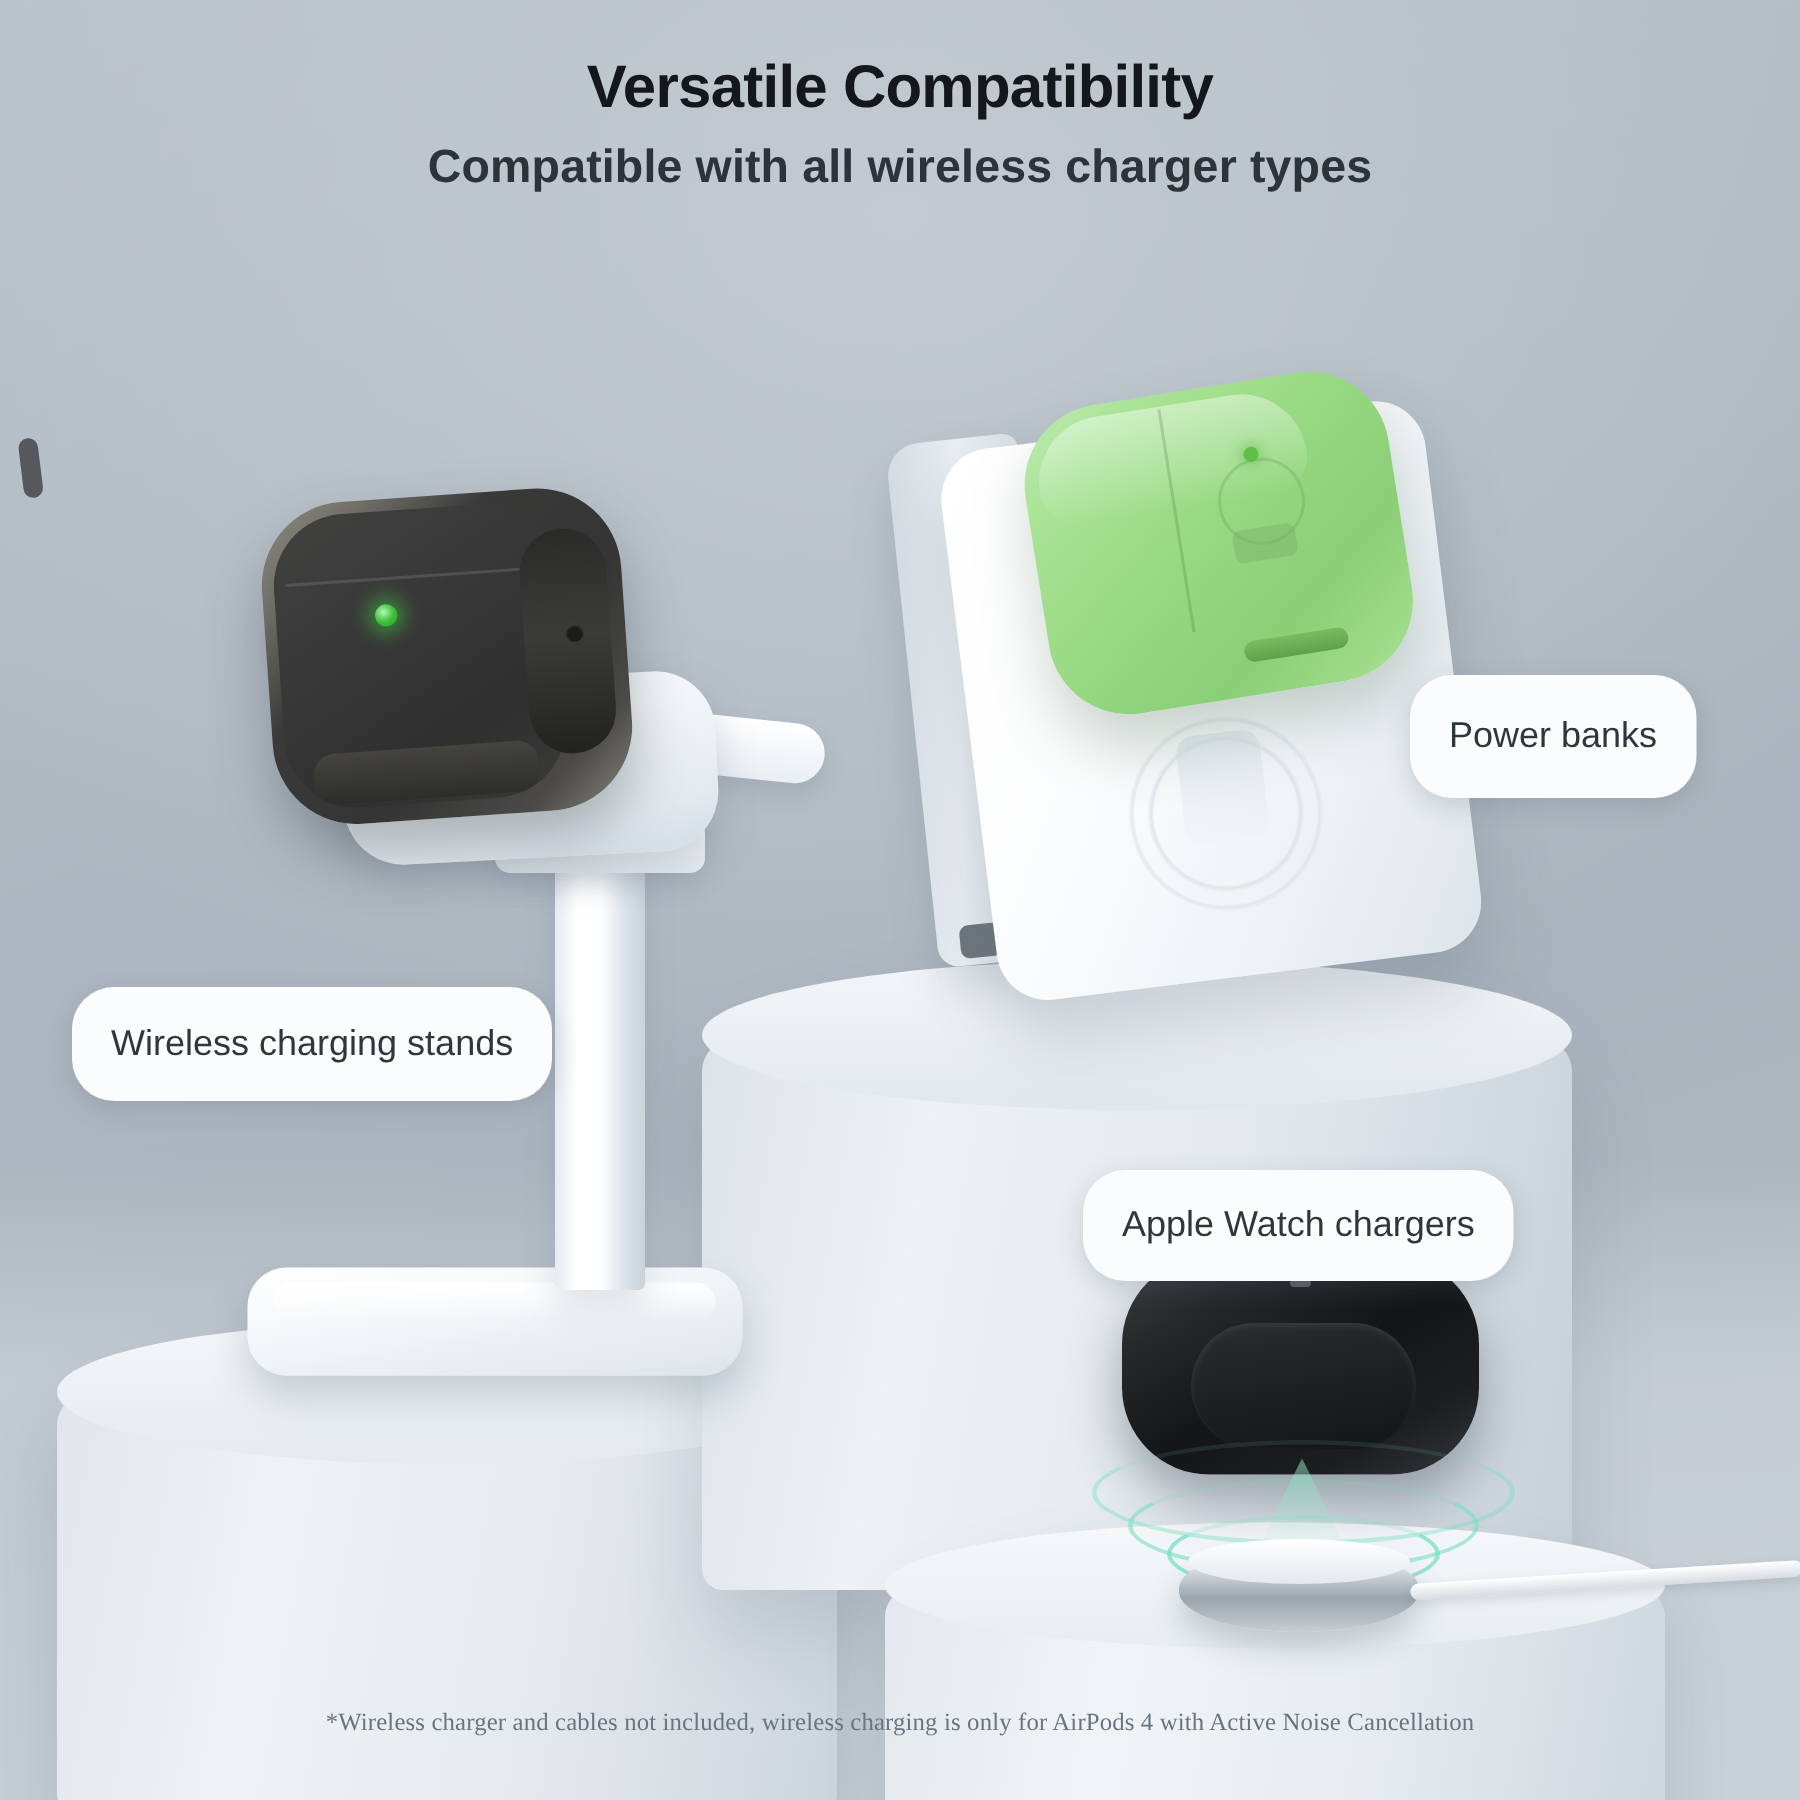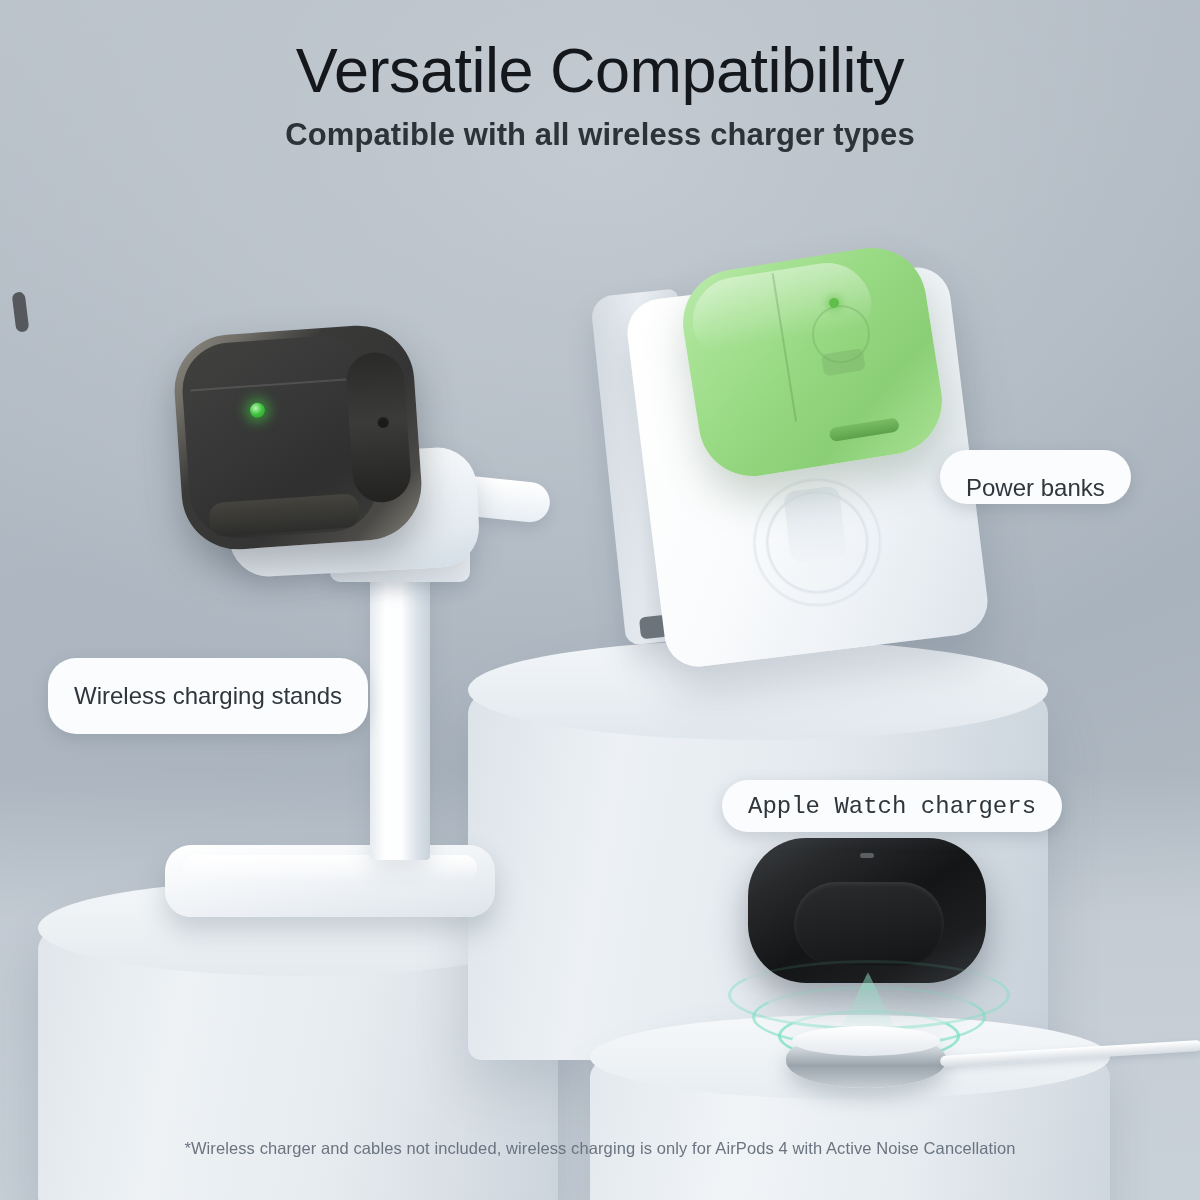--- a/index.html
+++ b/index.html
@@ -15,22 +15,22 @@
       linear-gradient(160deg,#b9c1c9 0%,#aeb7c1 38%,#a9b3bd 62%,#b6bec6 100%);
   }
   
   .floor{
     position:absolute;left:0;right:0;bottom:0;height:430px;
     background:linear-gradient(180deg, rgba(215,221,227,0) 0%, rgba(214,220,227,.55) 35%, rgba(203,211,219,.85) 100%);
   }
   
   .header{position:absolute;left:0;right:0;top:38px;text-align:center;z-index:40;}
   .title{
-    font-size:63px;line-height:1.04;color:#14181c;letter-spacing:-.5px;
-    font-weight:400;
+    font-size:40px;line-height:1.04;color:#14181c;letter-spacing:-.5px;
+    font-weight:700;
   }
   .subtitle{
     margin-top:13px;font-size:31px;color:#2c3339;font-weight:700;letter-spacing:.1px;
   }
   
   .podium{position:absolute;border-radius:50%/6%;}
   .pod-left{
     left:38px;top:880px;width:520px;height:330px;
     background:linear-gradient(100deg,#dfe5ea 0%,#eef2f5 28%,#e6ebef 60%,#ccd4dc 100%);
     border-radius:260px 260px 14px 14px / 70px 70px 14px 14px;
@@ -247,26 +247,26 @@
     box-shadow:0 3px 7px rgba(95,110,125,.2);
   }
   
   .pill{
     position:absolute;display:inline-flex;align-items:center;justify-content:center;
     background:#fbfcfd;border-radius:28px;
     box-shadow:0 5px 16px rgba(80,95,110,.22);
     color:#2f363c;font-size:24px;white-space:nowrap;z-index:35;
   }
   .pill-stands{left:48px;top:658px;height:52px;padding:12px 26px;}
-  .pill-banks{left:940px;top:450px;height:50px;padding:2px 26px;align-items:flex-end;}
-  .pill-watch{left:722px;top:780px;height:50px;padding:1px 26px;font-family:Liberation Mono, monospace;}
+  .pill-banks{left:940px;top:450px;height:50px;padding:16px 26px;}
+  .pill-watch{left:722px;top:780px;height:50px;padding:12px 26px;}
   
   .disclaimer{
     position:absolute;left:0;right:0;bottom:42px;text-align:center;
-    font-size:16.5px;color:#6a7480;z-index:36;letter-spacing:.1px;
+    font-size:16.5px;color:#6a7480;z-index:36;letter-spacing:.1px;font-family:Liberation Serif, serif;
   }
 </style>
 </head>
 <body>
 
 <div id="stage">
 
   <div class="floor"></div>
 
   <div class="podium pod-left"></div>

